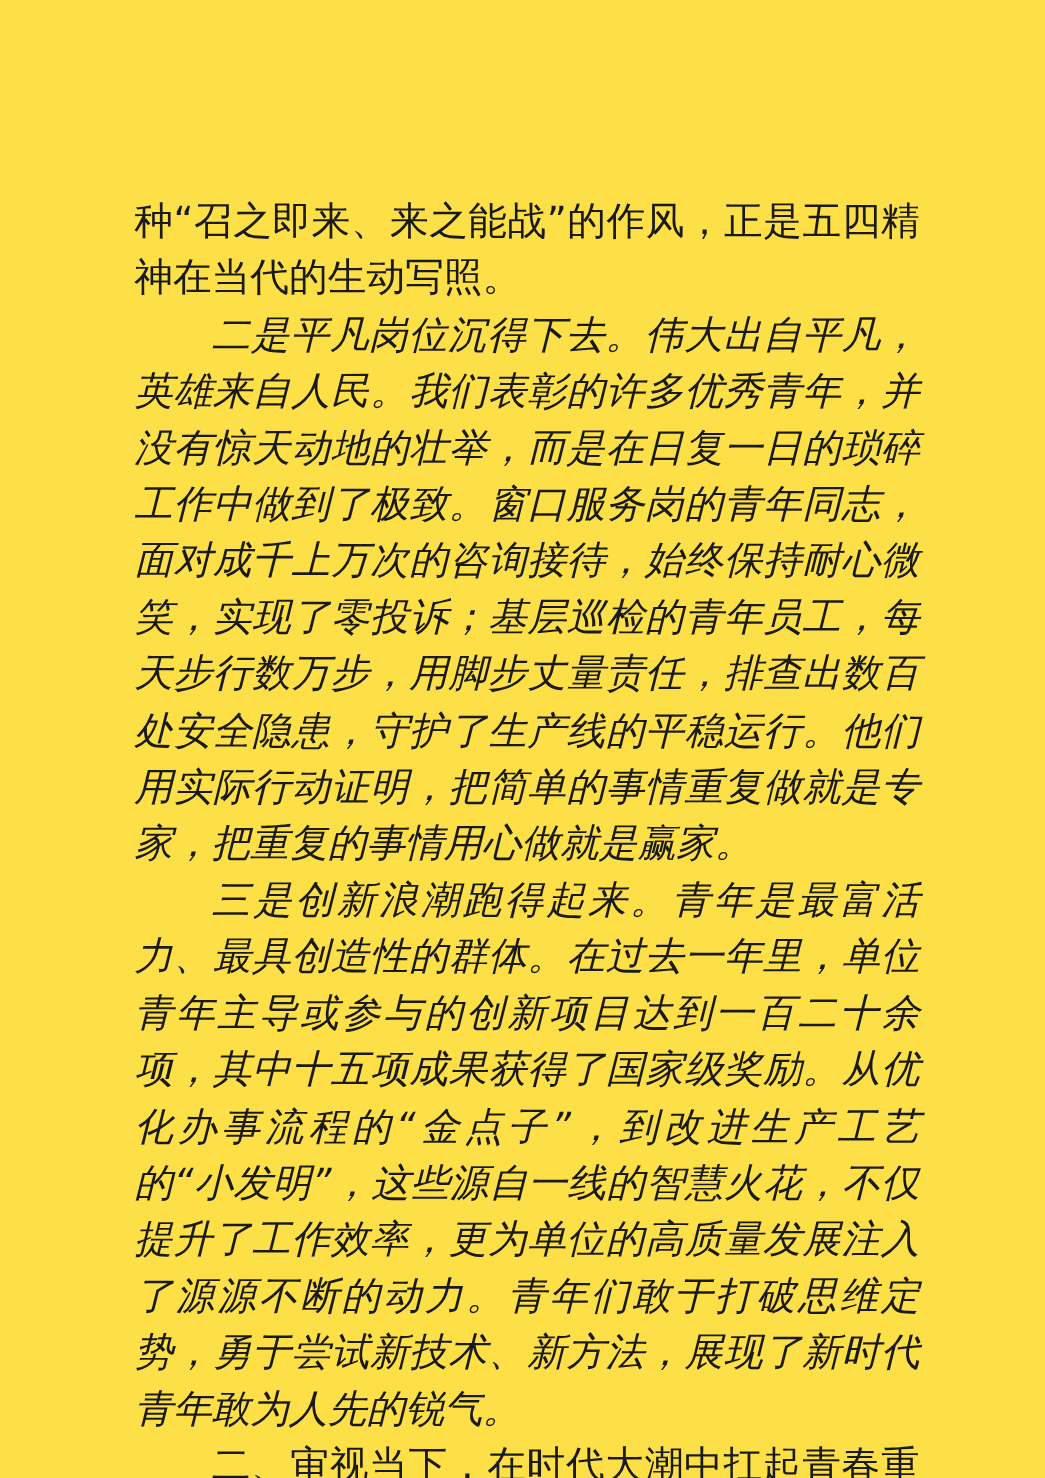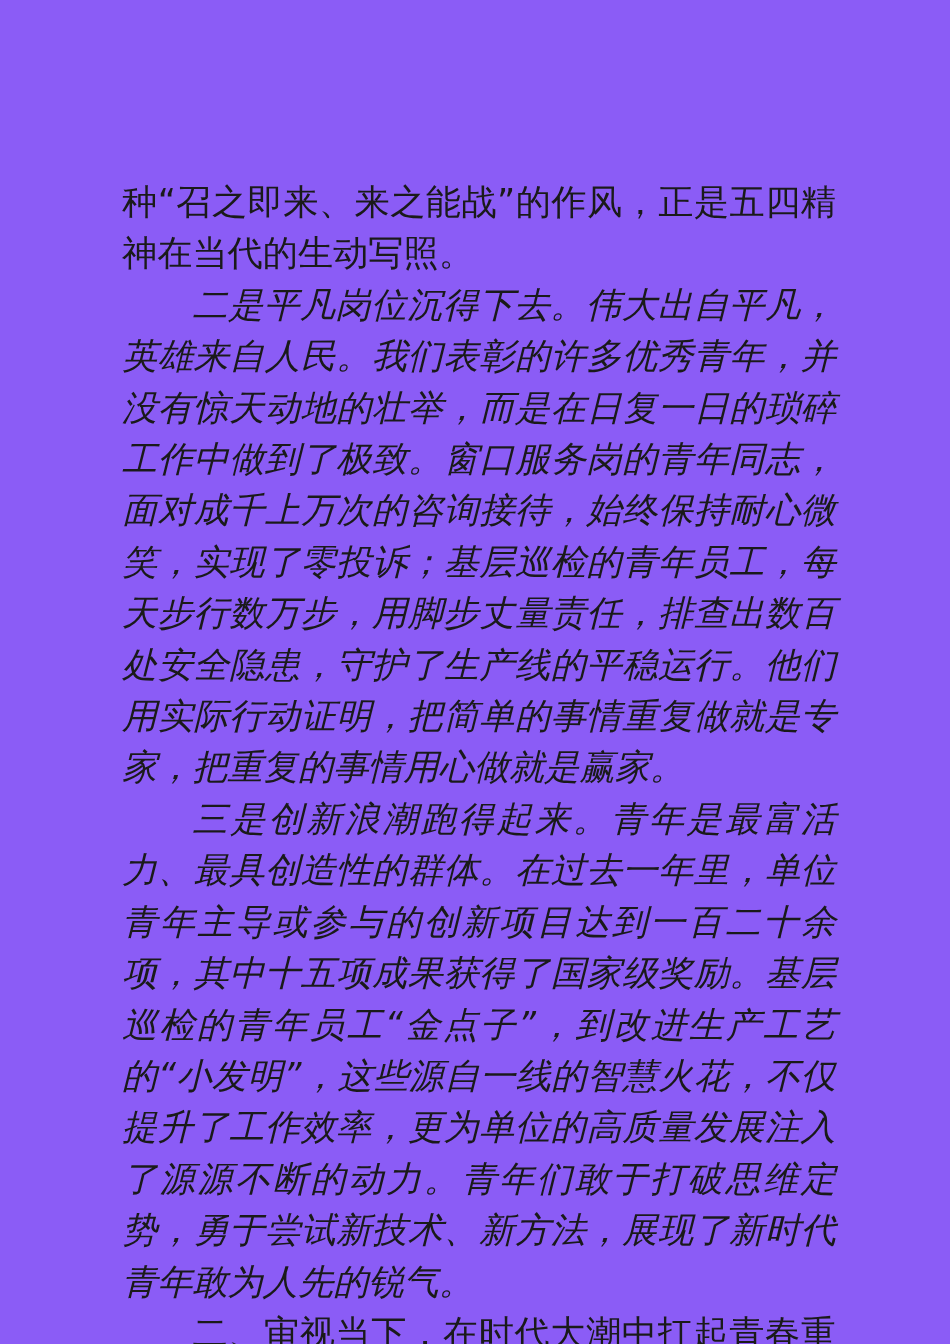--- a/index.html
+++ b/index.html
@@ -4,21 +4,21 @@
 <style>
   html, body {
     margin: 0;
     padding: 0;
     background: #ffffff;
   }
   .page {
     position: relative;
     width: 950px;
     height: 1344px;
-    background: #8b5cf6;
+    background: #fde047;
     overflow: hidden;
   }
   .text-block {
     position: absolute;
     left: 122px;
     top: 176px;
     width: 714px;
   }
   .para {
     margin: 0;
@@ -45,18 +45,18 @@
 </head>
 <body>
 
 <div class="page">
   <div class="text-block">
 
     <p class="para">种“召之即来、来之能战”的作风，正是五四精神在当代的生动写照。</p>
 
     <p class="para indent">二是平凡岗位沉得下去。伟大出自平凡，英雄来自人民。我们表彰的许多优秀青年，并没有惊天动地的壮举，而是在日复一日的琐碎工作中做到了极致。窗口服务岗的青年同志，面对成千上万次的咨询接待，始终保持耐心微笑，实现了零投诉；基层巡检的青年员工，每天步行数万步，用脚步丈量责任，排查出数百处安全隐患，守护了生产线的平稳运行。他们用实际行动证明，把简单的事情重复做就是专家，把重复的事情用心做就是赢家。</p>
 
-    <p class="para indent">三是创新浪潮跑得起来。青年是最富活力、最具创造性的群体。在过去一年里，单位青年主导或参与的创新项目达到一百二十余项，其中十五项成果获得了国家级奖励。基层巡检的青年员工“金点子”，到改进生产工艺的“小发明”，这些源自一线的智慧火花，不仅提升了工作效率，更为单位的高质量发展注入了源源不断的动力。青年们敢于打破思维定势，勇于尝试新技术、新方法，展现了新时代青年敢为人先的锐气。</p>
+    <p class="para indent">三是创新浪潮跑得起来。青年是最富活力、最具创造性的群体。在过去一年里，单位青年主导或参与的创新项目达到一百二十余项，其中十五项成果获得了国家级奖励。从优化办事流程的“金点子”，到改进生产工艺的“小发明”，这些源自一线的智慧火花，不仅提升了工作效率，更为单位的高质量发展注入了源源不断的动力。青年们敢于打破思维定势，勇于尝试新技术、新方法，展现了新时代青年敢为人先的锐气。</p>
 
     <p class="para heading">二、审视当下，在时代大潮中扛起青春重担</p>
 
   </div>
 </div>
 
 </body></html>

